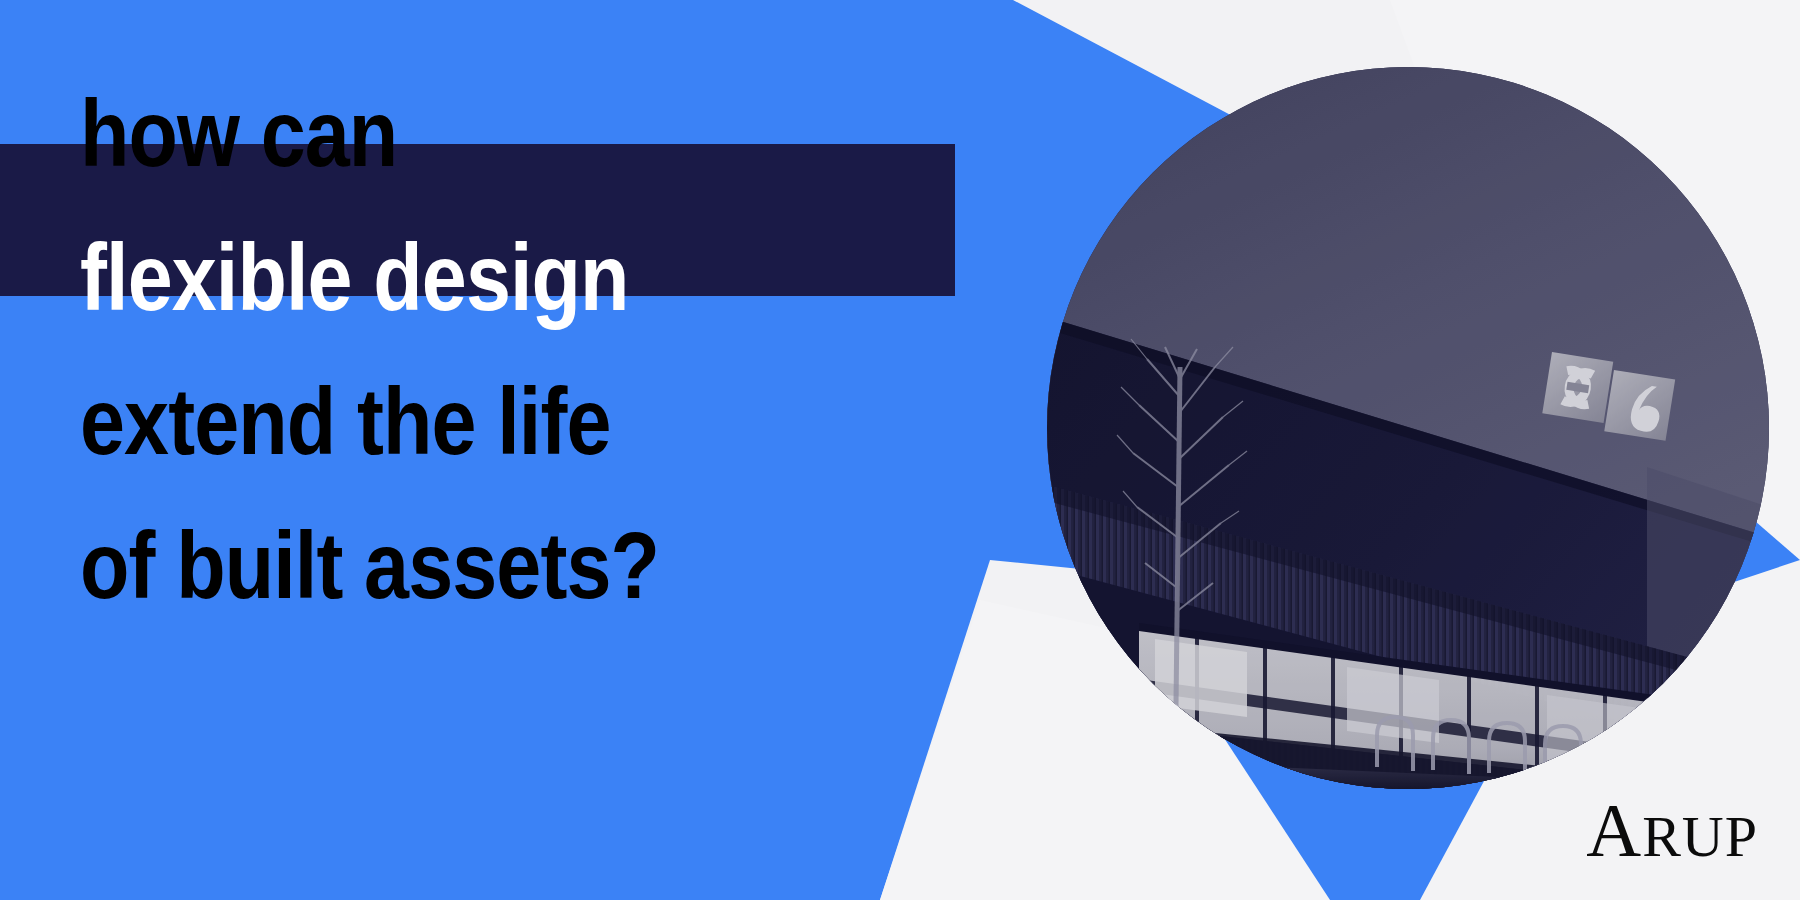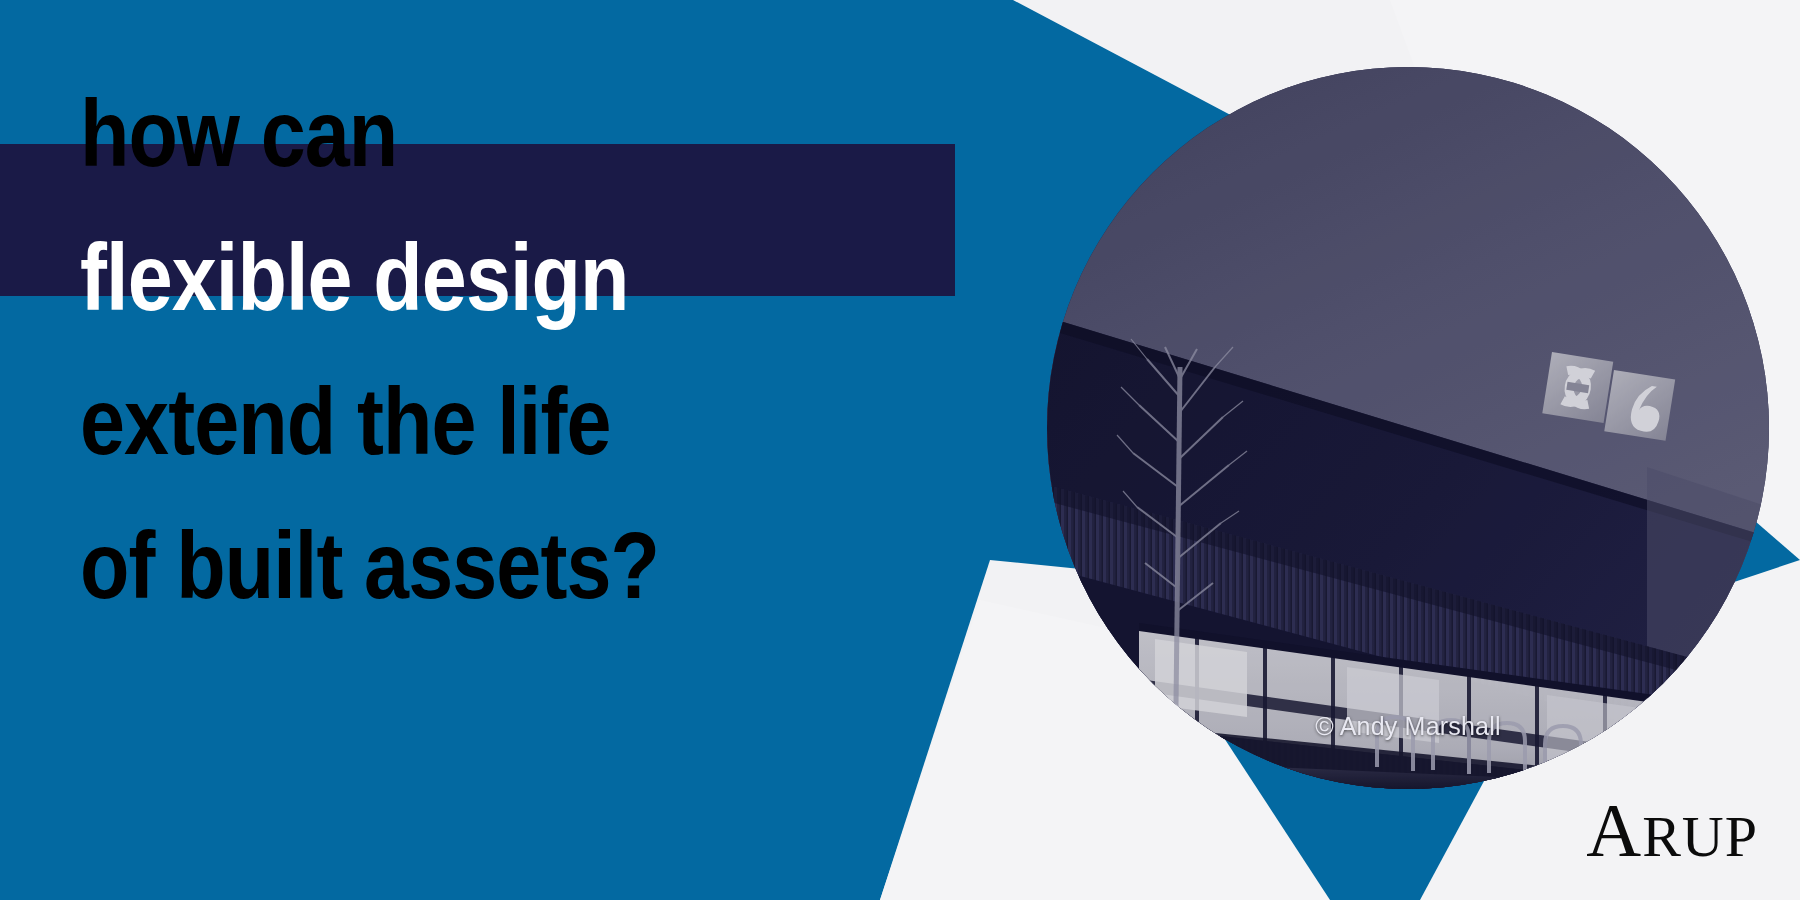--- a/index.html
+++ b/index.html
@@ -6,21 +6,21 @@
   html, body { width:1800px; height:900px; }
   body {
     font-family:"Liberation Sans", sans-serif;
     background:#ffffff;
     overflow:hidden;
     position:relative;
   }
   #stage {
     position:absolute; left:0; top:0;
     width:1800px; height:900px;
-    background:#0369a1;
+    background:#3b82f6;
     overflow:hidden;
     padding-left:44px;
   }
 
   
   #bg-decor { position:absolute; inset:0; z-index:0; }
 
   
   #headline {
     position:absolute;
@@ -251,21 +251,20 @@
           <path d="M86 386 L70 368"></path>
             <path d="M182 398 L200 384"></path>
           <path d="M90 440 L76 424"></path>
             <path d="M174 456 L192 444"></path>
         </g>
       </g>
 
       <rect width="722" height="722" fill="#141433" opacity="0.18"></rect>
     </svg>
 
-    <div id="photo-credit">© Andy Marshall</div>
   </div>
 
   <div id="logo">
     <span class="cap-a">A</span>
       <span class="cap-rest">RUP</span>
   </div>
 
 </div>
 
 </body></html>

